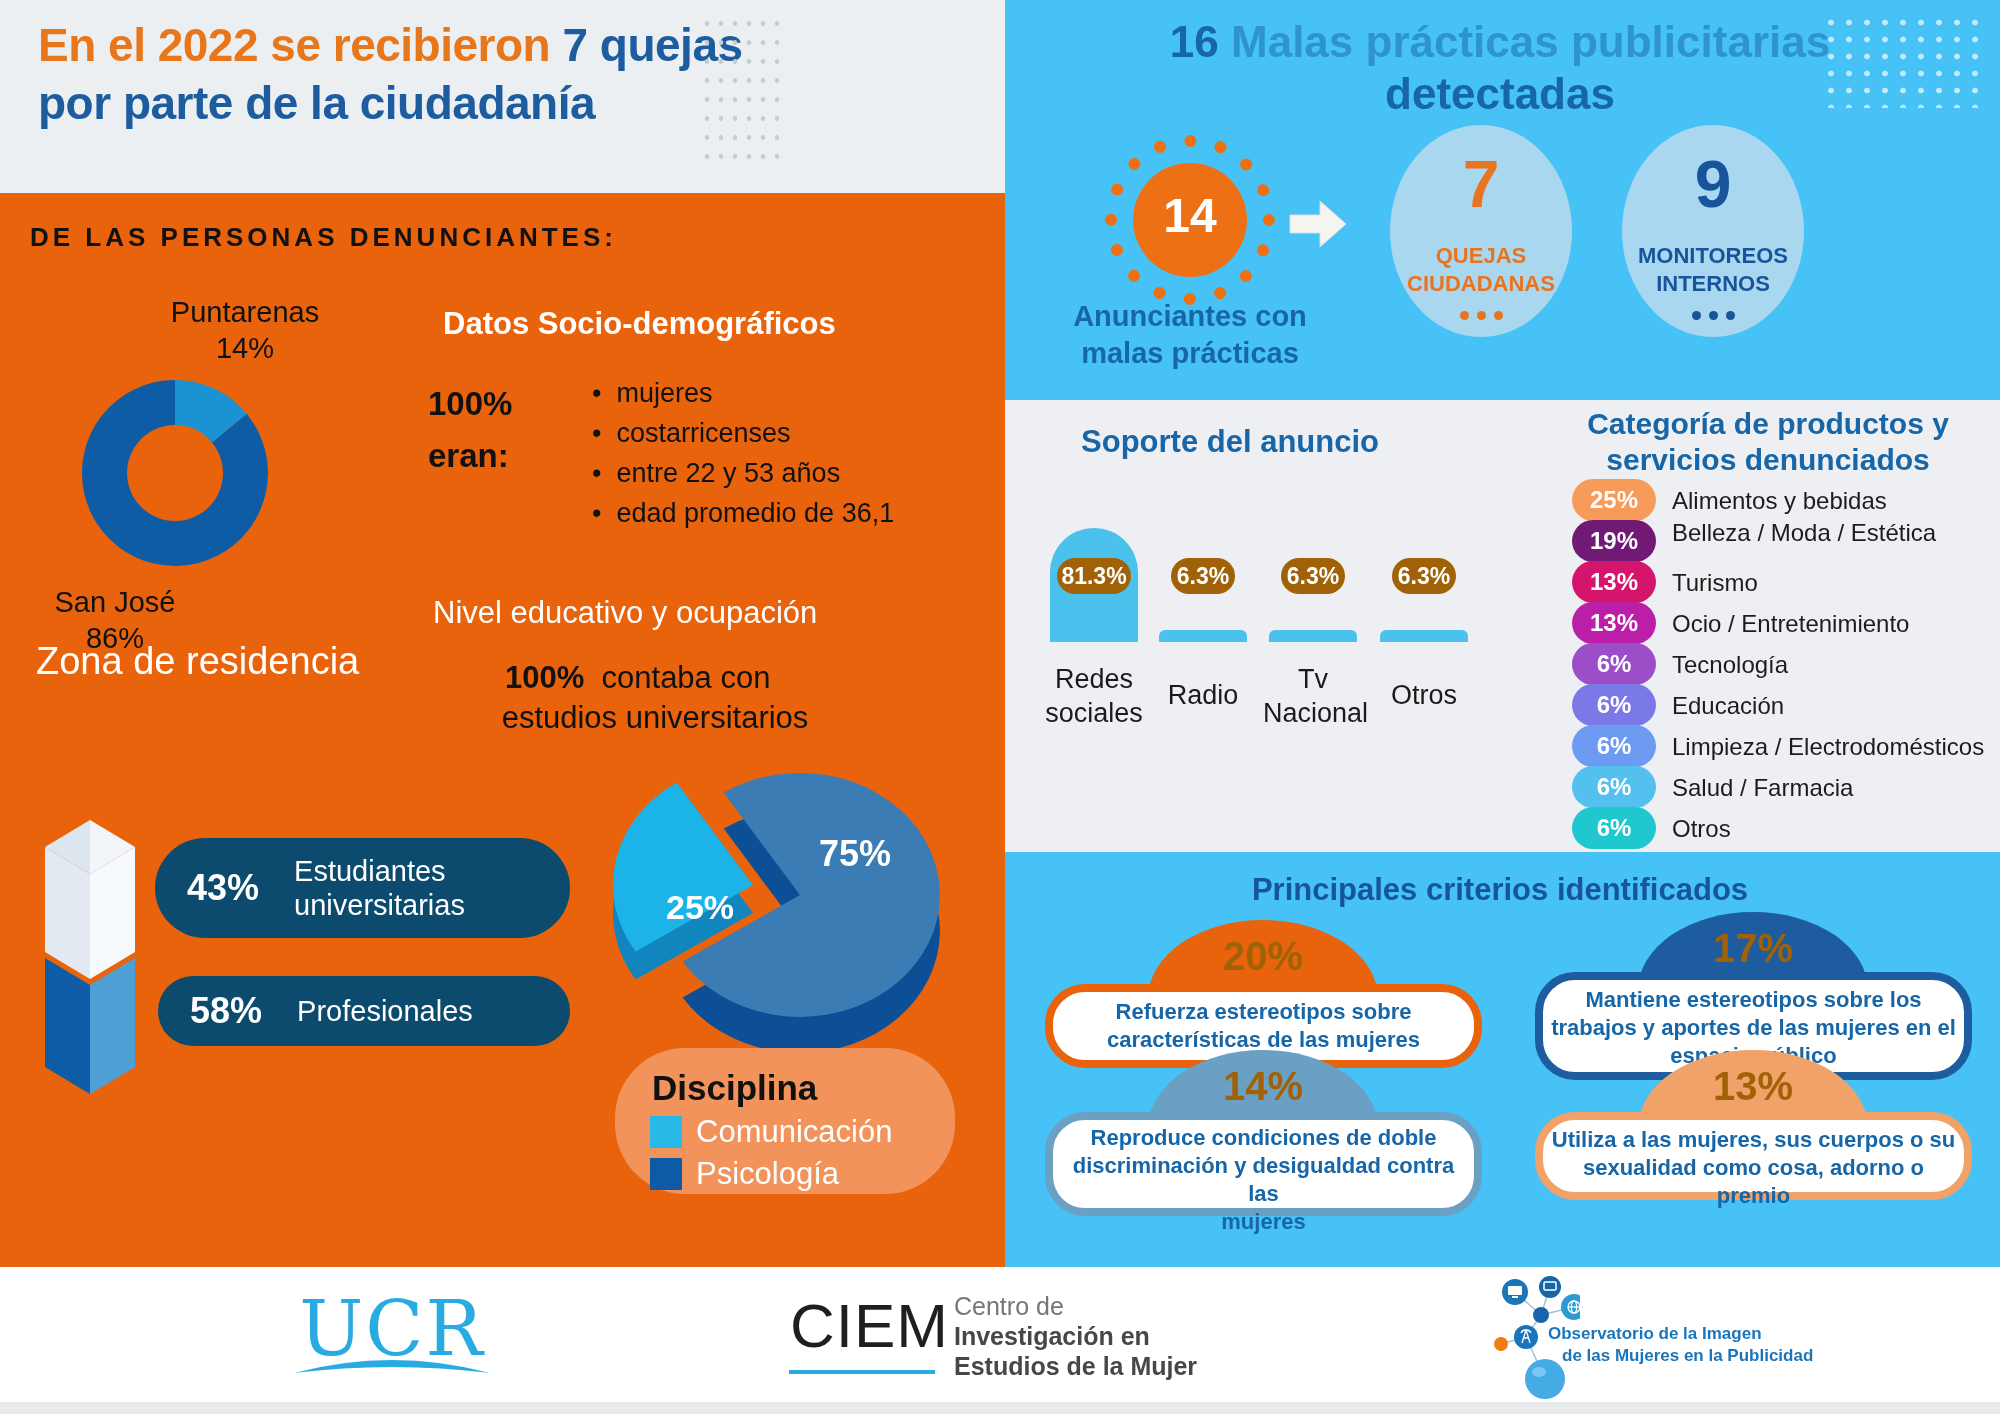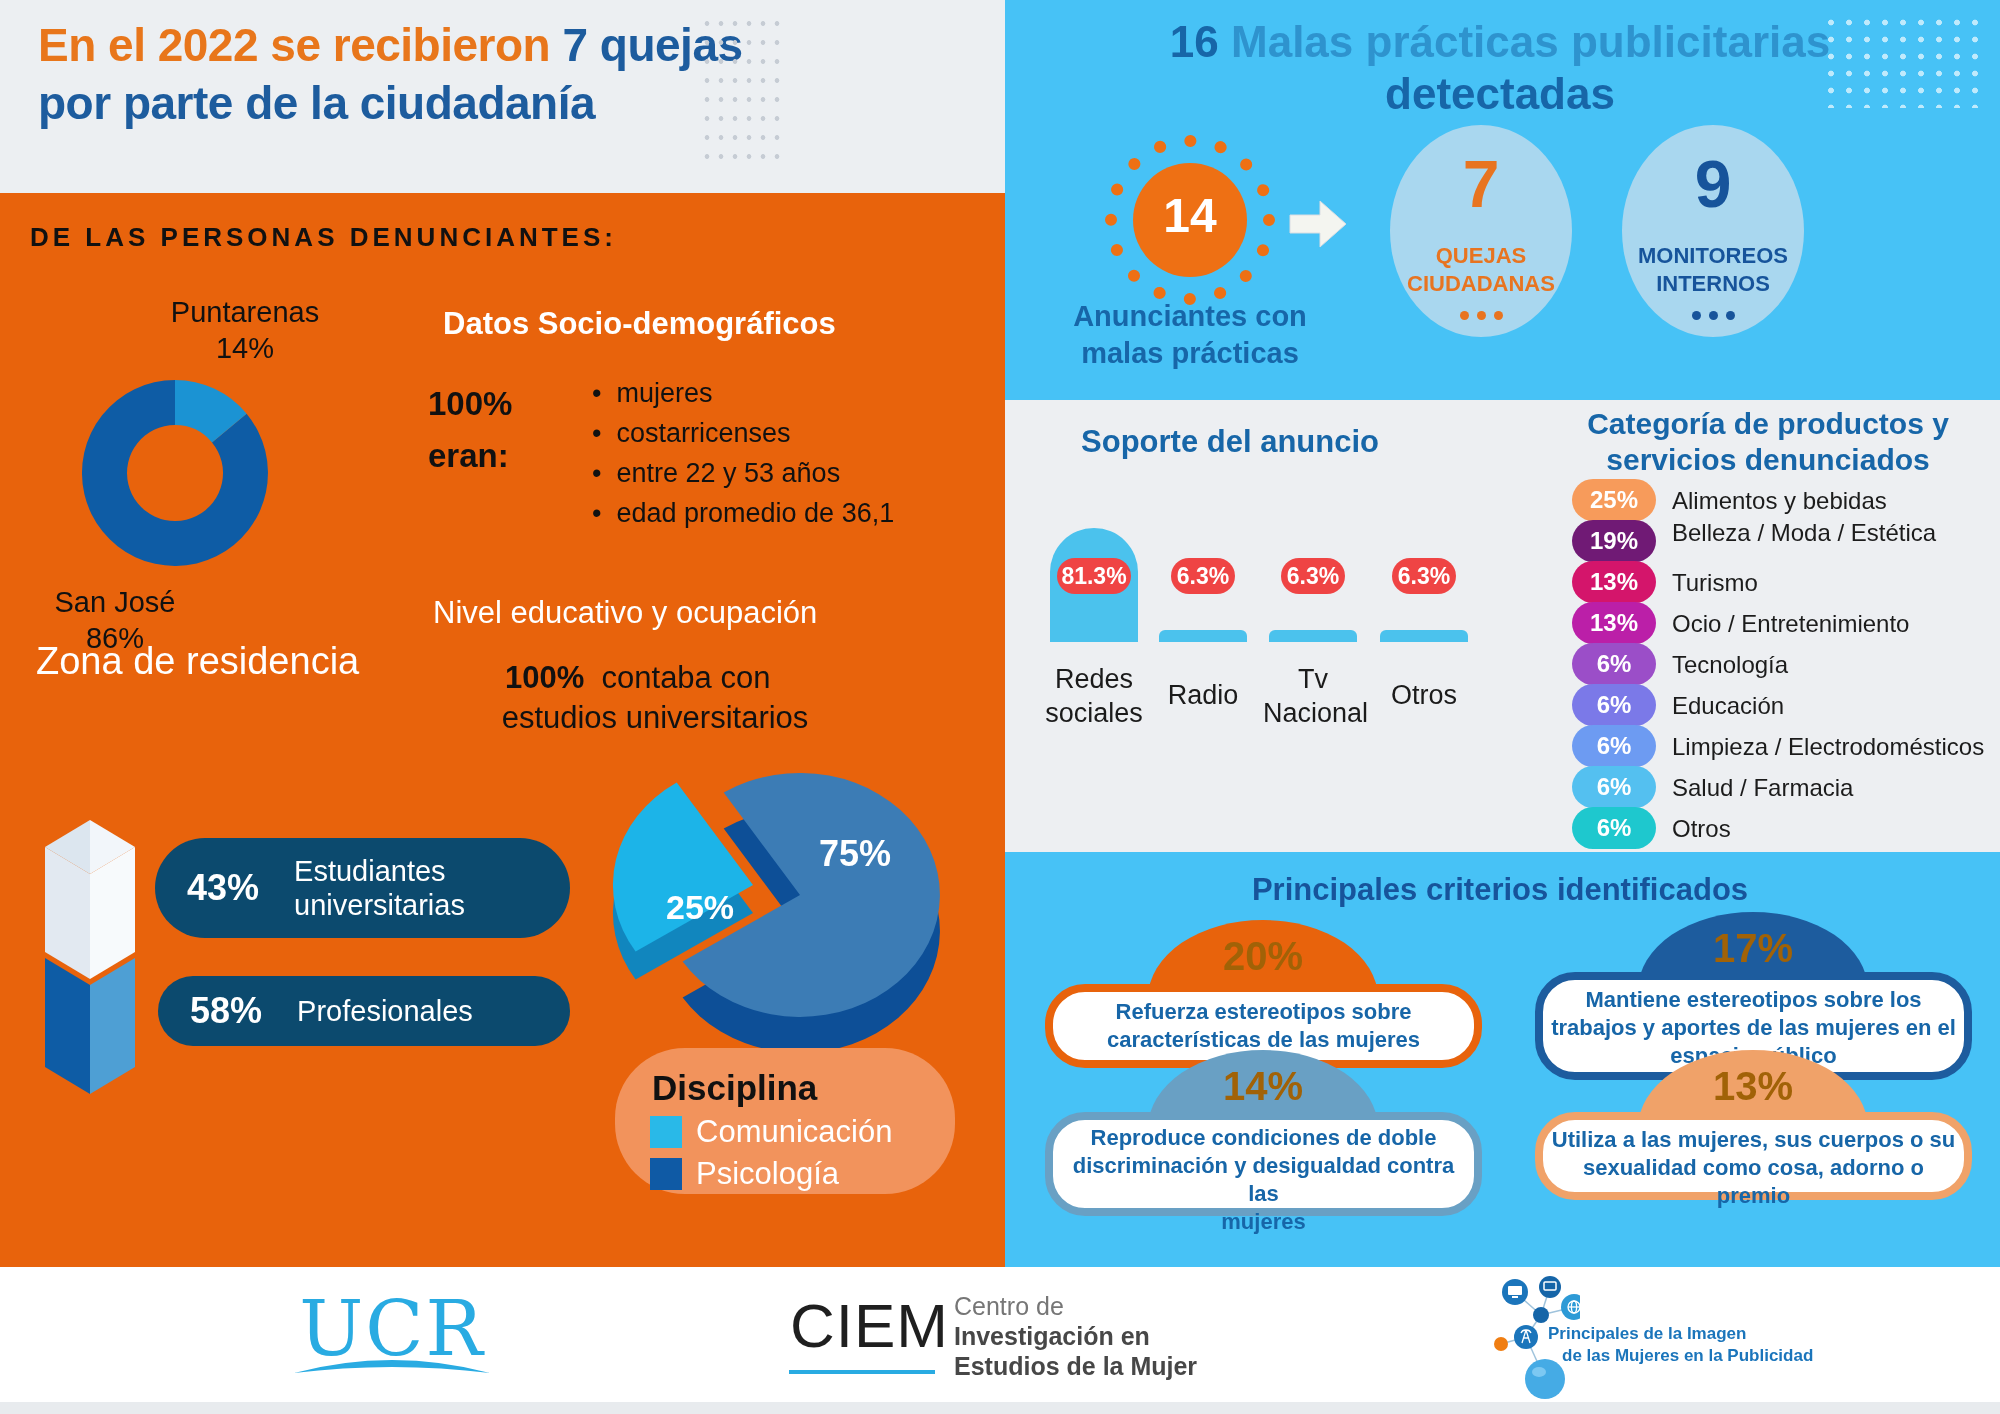--- a/index.html
+++ b/index.html
@@ -10,21 +10,21 @@
   .ctr{text-align:center;}
   .w{color:#ffffff;}
   .b{font-weight:bold;}
   
   .dots-gray{background-image:radial-gradient(circle,#c6ccd4 2px,transparent 2.7px);
              background-size:14px 19px;}
   .dots-white{background-image:radial-gradient(circle,rgba(255,255,255,.65) 2.6px,transparent 3.2px);
               background-size:18px 17px;}
   
   .occ-pill{background:#0c4a6e;border-radius:50px;display:flex;align-items:center;color:#fff;}
-  .val-pill{background:#ef4444;border-radius:18px;color:#fff;font-weight:bold;font-size:23px;
+  .val-pill{background:#a16207;border-radius:18px;color:#fff;font-weight:bold;font-size:23px;
             display:flex;align-items:center;justify-content:center;}
   .bar{background:#4BC2ED;}
   .cat-pill{border-radius:21px;color:#fff;font-weight:bold;font-size:24px;width:84px;height:42px;
             display:flex;align-items:center;justify-content:center;}
   .cat-label{font-size:24px;color:#1c1c1c;}
   .cat-1{background:#F79B5B}.cat-2{background:#701a75}.cat-3{background:#D4156B}
   .cat-4{background:#BB1FA8}.cat-5{background:#9B4EC8}.cat-6{background:#7B79E8}
   .cat-7{background:#6D9BF2}.cat-8{background:#54C0F0}.cat-9{background:#1EC8CE}
   
   .dome{position:absolute;width:230px;height:78px;border-radius:115px 115px 0 0 / 78px 78px 0 0;}
@@ -258,16 +258,16 @@
     <circle cx="129" cy="39" r="6" fill="none" stroke="#fff" stroke-width="1.3"></circle>
     <line x1="123" y1="39" x2="135" y2="39" stroke="#fff" stroke-width="1.3"></line>
     <ellipse cx="129" cy="39" rx="2.6" ry="6" fill="none" stroke="#fff" stroke-width="1.3"></ellipse>
     <circle cx="96" cy="47" r="8" fill="#1565A8"></circle>
     <circle cx="81" cy="69" r="12" fill="#1B75BB"></circle>
     <path d="M81 62 l-4 13 M81 62 l4 13 M78 70 h6 M81 62 a5 5 0 0 1 5 3 M81 62 a5 5 0 0 0 -5 3" stroke="#fff" stroke-width="1.3" fill="none"></path>
     <circle cx="56" cy="76" r="7" fill="#F07E12"></circle>
     <circle cx="100" cy="111" r="20" fill="#45ABE5"></circle>
     <ellipse cx="94" cy="104" rx="7" ry="5" fill="#8FD2F5" opacity="0.75"></ellipse>
   </svg>
-  <div class="abs" style="left:1548px;top:1324px;font-size:17px;font-weight:600;color:#1B75BB;">Principales de la Imagen</div>
+  <div class="abs" style="left:1548px;top:1324px;font-size:17px;font-weight:600;color:#1B75BB;">Observatorio de la Imagen</div>
   <div class="abs" style="left:1562px;top:1346px;font-size:17px;font-weight:600;color:#1B75BB;">de las Mujeres en la Publicidad</div>
 
 </div>
 
 </body></html>

